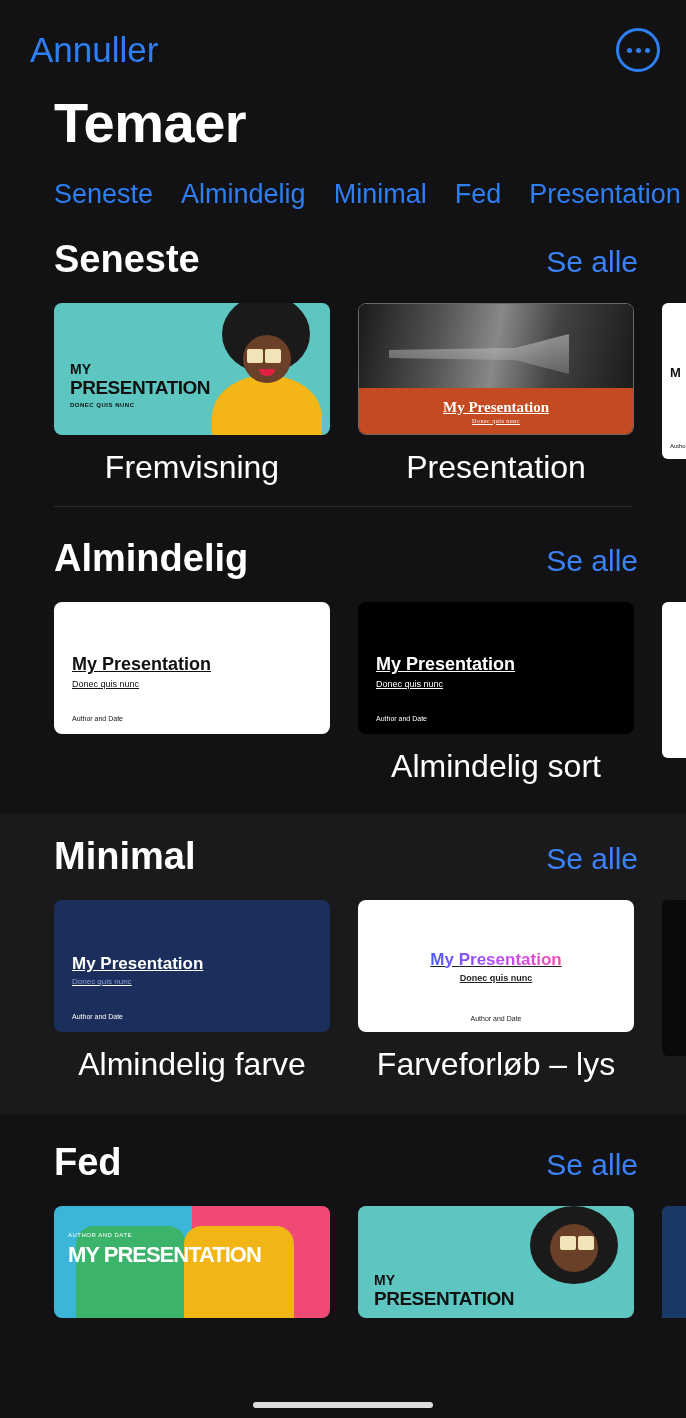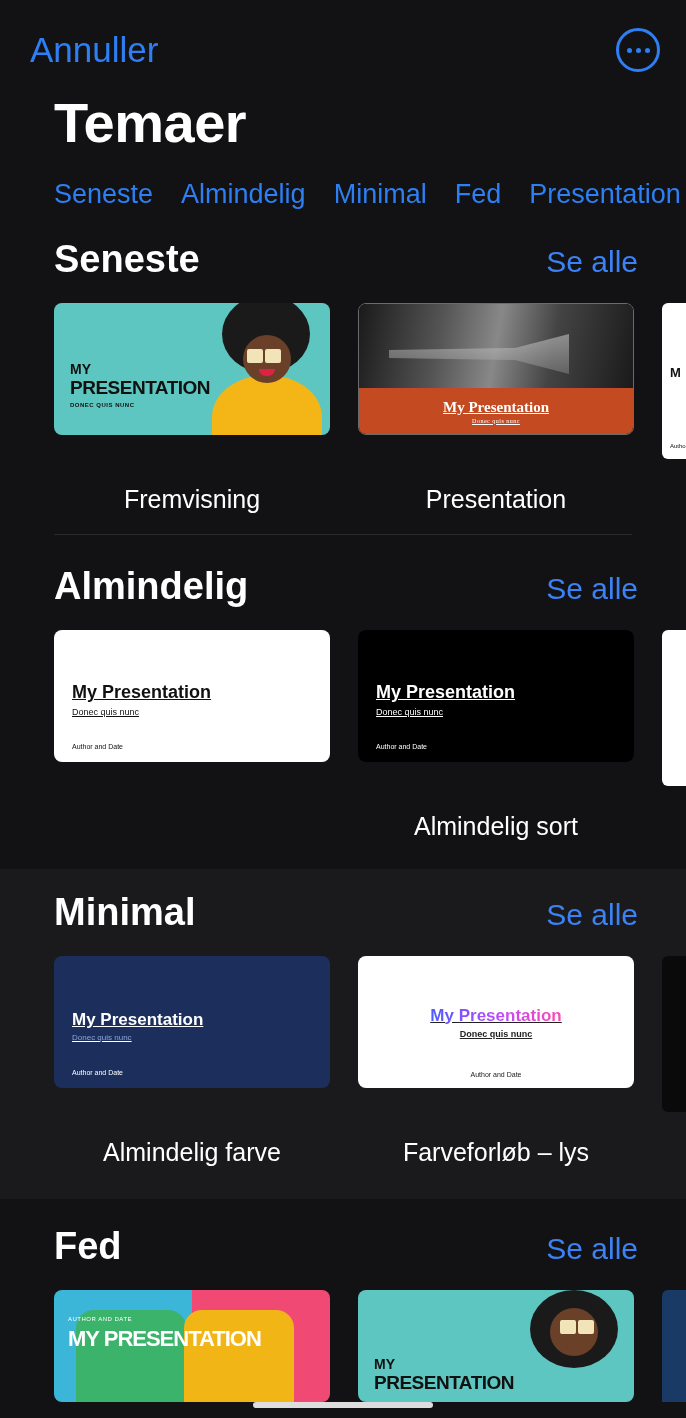--- a/index.html
+++ b/index.html
@@ -93,26 +93,25 @@
   .thumb {
     width: 276px;
     height: 132px;
     border-radius: 8px;
     overflow: hidden;
     position: relative;
     background: #000;
     text-decoration: underline;
   }
   .card-label {
-    font-size: 25px;
+    font-size: 32px;
     color: #fff;
     padding-top: 14px;
     padding-bottom: 20px;
     text-align: center;
-    margin-top: 36px;
   }
   .divider {
     height: 1px;
     background: #2b2b2d;
     margin: 0 54px 26px 54px;
   }
 
   
   .t-fremvisning {
     background: #5ec6c0;

